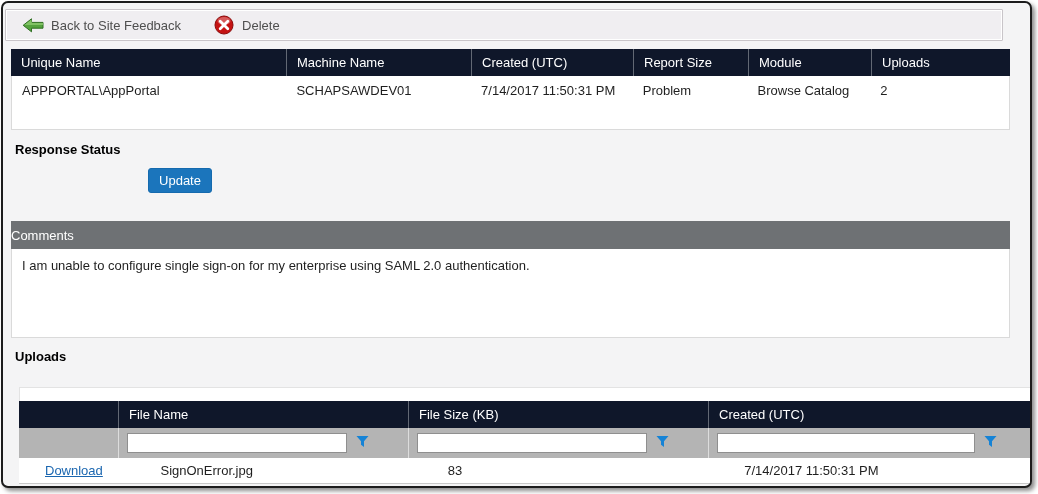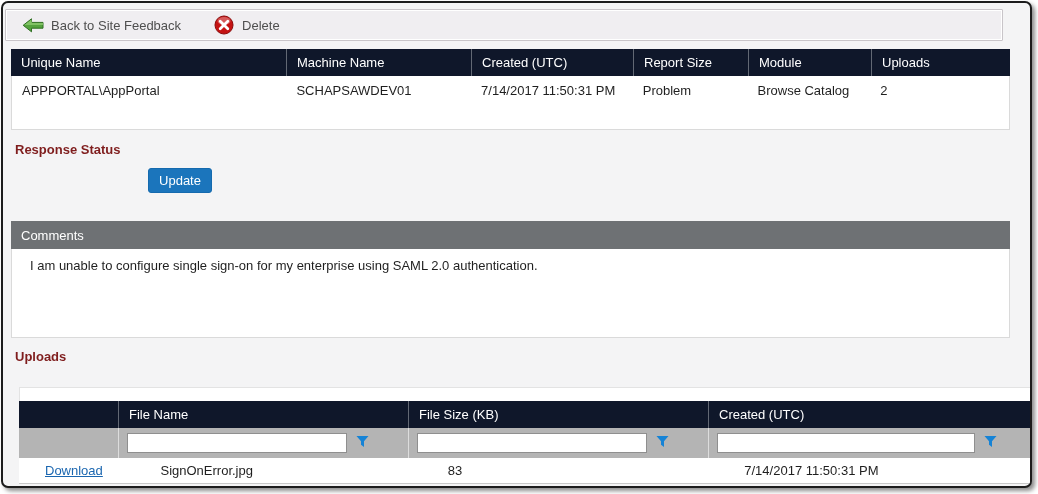--- a/index.html
+++ b/index.html
@@ -27,40 +27,40 @@
   .grid1 .hcell:nth-child(1){width:275px;} .grid1 .hcell:nth-child(2){width:185px;}
   .grid1 .hcell:nth-child(3){width:162px;} .grid1 .hcell:nth-child(4){width:115px;}
   .grid1 .hcell:nth-child(5){width:123px;} .grid1 .hcell:nth-child(6){width:139px;}
   .grid1-body { background:#ffffff; border:1px solid #dadada; border-top:none; height:54px; }
   .grid1-row { display:flex; font-size:13px; color:#1f1f1f; padding-top:7px; }
   .grid1-row .dcell { padding-left:10px; white-space:nowrap; overflow:hidden; }
   .grid1-row .dcell:nth-child(1){width:275px;} .grid1-row .dcell:nth-child(2){width:185px;}
   .grid1-row .dcell:nth-child(3){width:162px;} .grid1-row .dcell:nth-child(4){width:115px;}
   .grid1-row .dcell:nth-child(5){width:123px;} .grid1-row .dcell:nth-child(6){width:139px;}
   
-  .section-label { position:absolute; left:12px; font-size:13px; font-weight:bold; color:#7f1d1d; }
+  .section-label { position:absolute; left:12px; font-size:13px; font-weight:bold; color:#000000; }
   .resp-label { top:139px; }
   .select-box {
     position:absolute; left:10px; top:165px; width:127px; height:24px;
     background:#ffffff; border:1px solid #8f8f8f; font-size:13px; color:#1f1f1f;
     display:flex; align-items:center; padding-left:7px; cursor:pointer;
   }
   .caret { position:absolute; right:7px; top:9px; width:0; height:0;
     border-left:4px solid transparent; border-right:4px solid transparent; border-top:6px solid #222; }
   .update-btn {
     position:absolute; left:145px; top:165px; width:64px; height:25px;
     background:#1b75bc; color:#ffffff; font-size:13px; font-family:"Liberation Sans", sans-serif;
     border:1px solid #156aae; border-radius:3px; cursor:pointer;
   }
   
   .comments-header { position:absolute; left:8px; top:218px; width:999px; height:28px;
-    background:#6e7174; color:#ffffff; font-size:13px; display:flex; align-items:center; padding-left:10px; }
+    background:#6e7174; color:#ffffff; font-size:13px; display:flex; align-items:center; }
   .comments-body { position:absolute; left:8px; top:246px; width:999px; height:89px;
     background:#ffffff; border:1px solid #dadada; border-top:none;
-    font-size:13px; color:#1f1f1f; padding:9px 18px; }
+    font-size:13px; color:#1f1f1f; padding:9px 10px; }
   
   .uploads-label { top:346px; }
   .grid2 { position:absolute; left:16px; top:384px; width:1023px; border-bottom:1px solid #c9c9c9; }
   .grid2-topstrip { height:14px; background:#ffffff; border:1px solid #e3e3e3; border-bottom:none; }
   .grid2 .hcell:nth-child(1){width:99px;} .grid2 .hcell:nth-child(2){width:290px;}
   .grid2 .hcell:nth-child(3){width:300px;} .grid2 .hcell:nth-child(4){width:334px;}
   .filter-row { display:flex; background:#b4b4b4; height:30px; align-items:center; }
   .filter-cell { height:100%; display:flex; align-items:center; padding-left:8px; border-left:1px solid rgba(255,255,255,0.55); }
   .filter-cell:first-child { border-left:none; width:99px; }
   .filter-cell:nth-child(2){ width:290px; } .filter-cell:nth-child(3){ width:300px; } .filter-cell:nth-child(4){ width:334px; }

